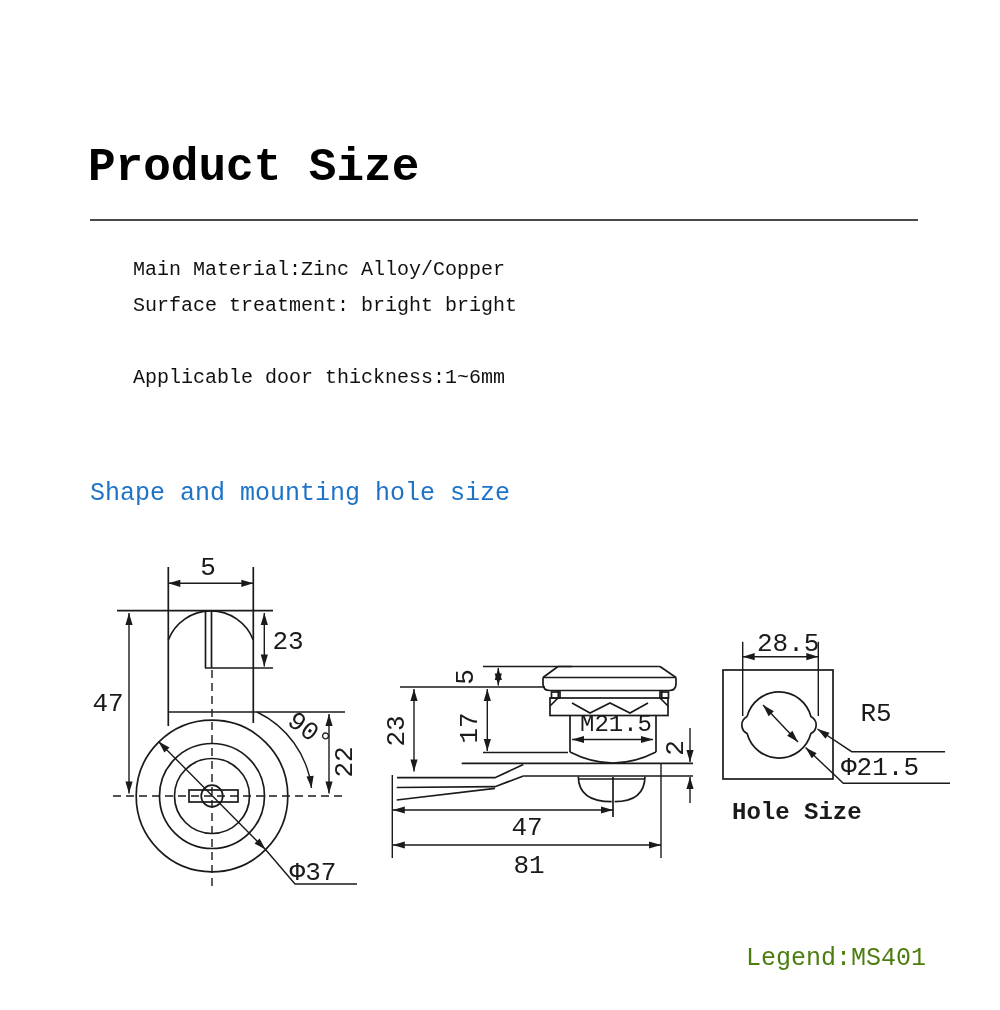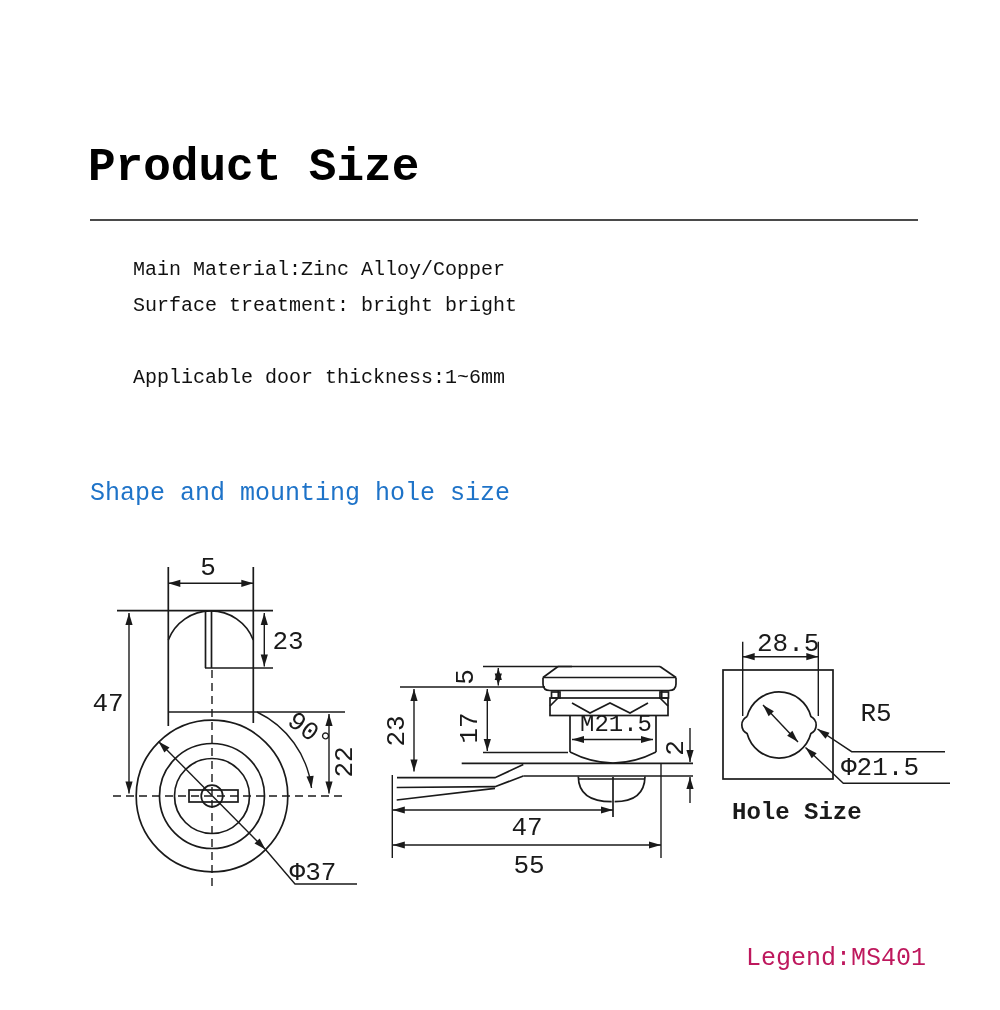--- a/index.html
+++ b/index.html
@@ -9,21 +9,21 @@
   #title{left:88px;top:142px;font-size:46px;font-weight:900;letter-spacing:0px;color:#000;}
   #rule{left:90px;top:219px;width:828px;height:2px;background:#4a4a4a;}
   .spec-line{left:85px;font-size:20px;color:#111;margin-left:48px;}
   #heading{left:90px;top:479px;font-size:25px;color:var(--accent,#1e73c8);}
   .dim{position:absolute;font-size:26px;line-height:30px;color:#1a1a1a;text-align:center;
        white-space:nowrap;transform-origin:50% 50%;}
   .rot{transform:rotate(-90deg);}
   .rot38{transform:rotate(37deg);}
   .small{font-size:24px;line-height:26px;text-align:right;}
   #hole-caption{font-weight:700;font-size:24px;text-align:right;}
-  #legend{left:746px;top:944px;font-size:25px;color:#be185d;}
+  #legend{left:746px;top:944px;font-size:25px;color:#4d7c0f;}
   svg{position:absolute;left:0;top:0;}
   .ln{stroke:#1a1a1a;fill:none;stroke-width:1.7px;}
   .thin{stroke-width:1.4px;}
   .dash{stroke-dasharray:8 5;stroke-width:1.4px;}
 </style>
 </head>
 <body>
 
 <div id="page">
 
@@ -168,21 +168,21 @@
   <div class="dim rot38" style="left:282px;top:717px;width:54px">90°</div>
   <div class="dim rot" style="left:318px;top:747px;width:54px">22</div>
   <div class="dim" style="left:281px;top:858px;width:64px">Φ37</div>
 
   <div class="dim rot" style="left:439px;top:662px;width:54px">5</div>
   <div class="dim rot" style="left:443px;top:713px;width:54px">17</div>
   <div class="dim rot" style="left:370px;top:716px;width:54px">23</div>
   <div class="dim small" style="left:572px;top:712px;width:80px">M21.5</div>
   <div class="dim rot" style="left:649px;top:733px;width:54px">2</div>
   <div class="dim" style="left:505px;top:813px;width:44px">47</div>
-  <div class="dim" style="left:507px;top:851px;width:44px">55</div>
+  <div class="dim" style="left:507px;top:851px;width:44px">81</div>
 
   <div class="dim" style="left:757px;top:629px;width:60px">28.5</div>
   <div class="dim" style="left:854px;top:699px;width:44px">R5</div>
   <div class="dim" style="left:841px;top:753px;width:70px">Φ21.5</div>
   <div id="hole-caption" class="dim" style="left:732px;top:798px;width:116px">Hole Size</div>
 
   <div id="legend" class="abs">Legend:MS401</div>
 
 </div>
 

